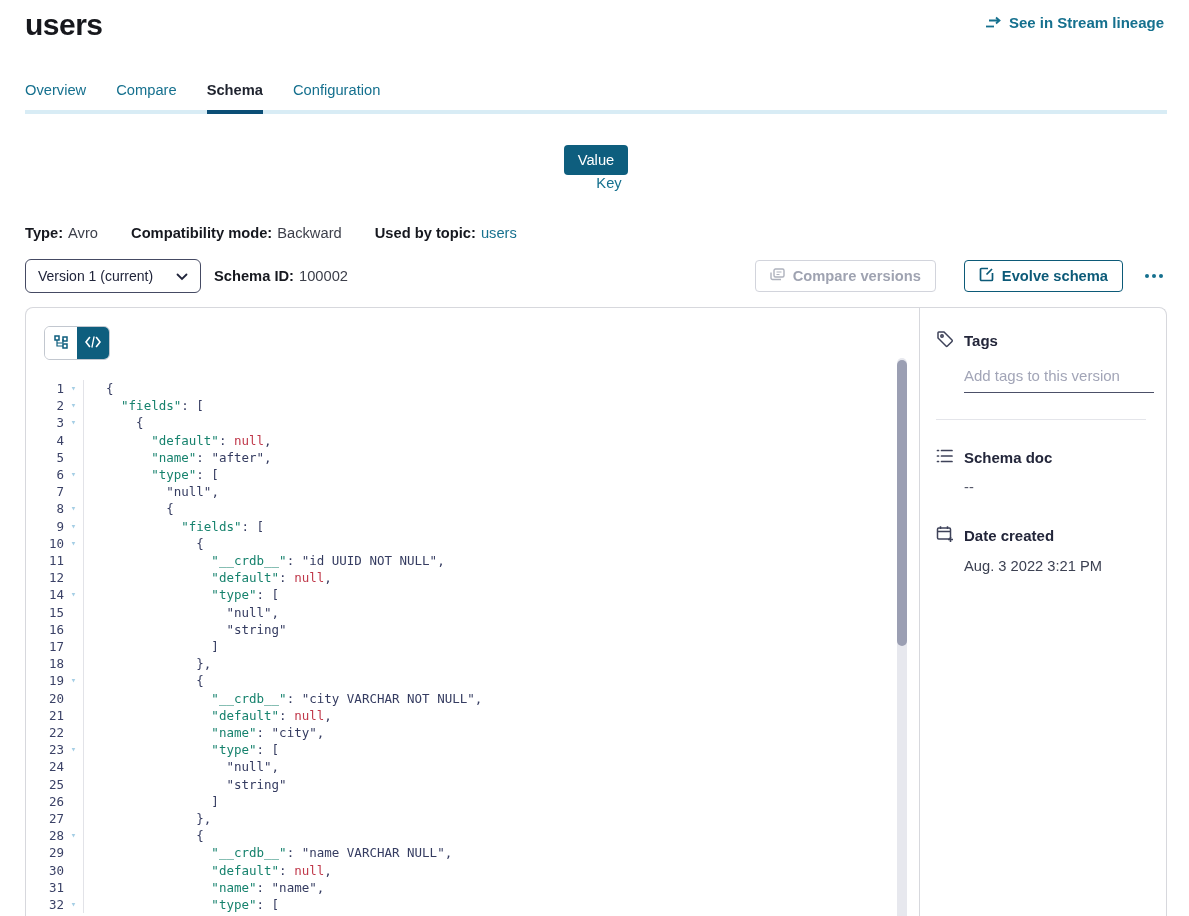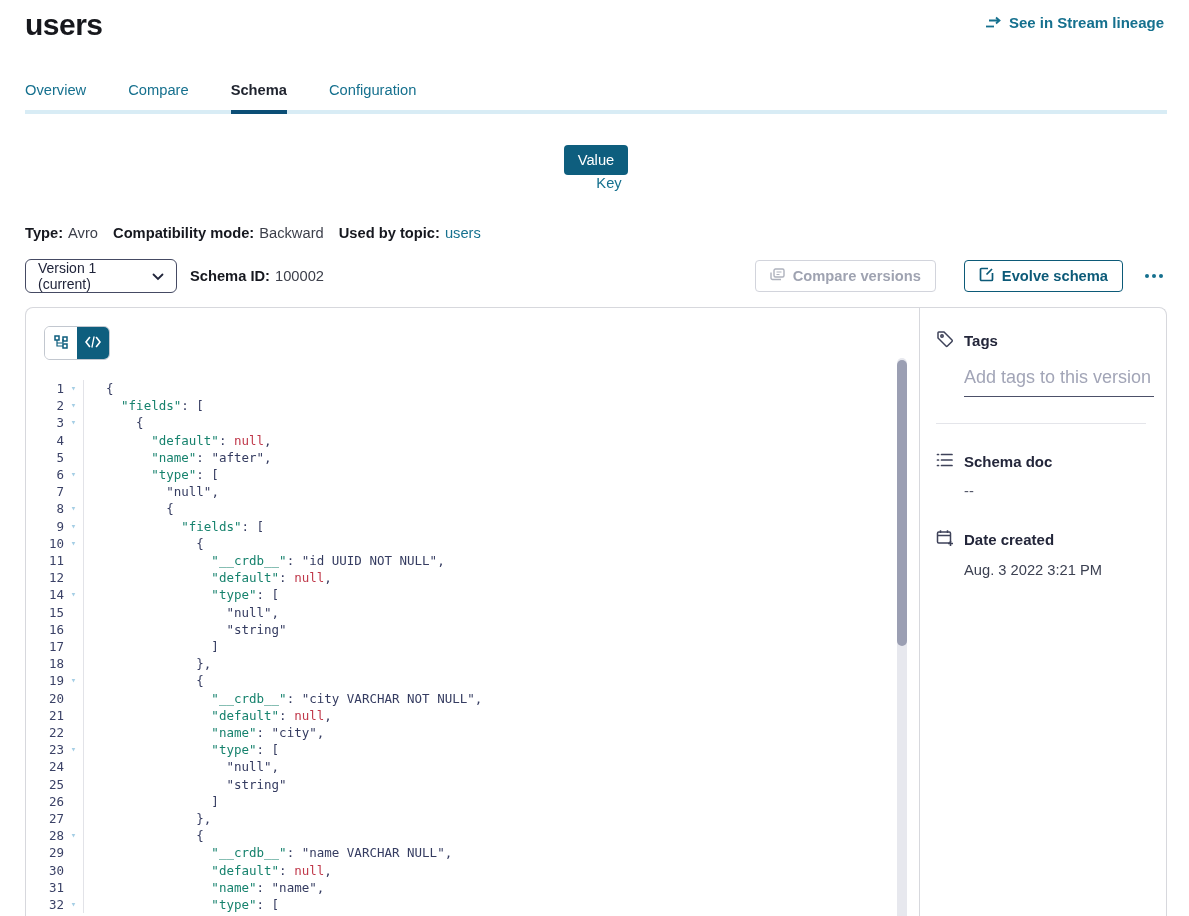--- a/index.html
+++ b/index.html
@@ -8,41 +8,41 @@
   .page { position:relative; width:100%; height:100%; padding:0 22px 12px 25px; }
 
   
   .hdr { position:relative; padding-top:8px; }
   .title { font-size:30px; font-weight:700; letter-spacing:-0.5px; color:#17181d; }
   .lineage { position:absolute; top:14px; right:3px; display:flex; align-items:center; gap:7px;
     color:#15708e; font-size:15px; font-weight:600; cursor:pointer; text-decoration:none; }
   .lineage svg { display:block; }
 
   
-  .tabs { display:flex; gap:42px; margin-top:40px; border-bottom:4px solid #d8ecf5; }
+  .tabs { display:flex; gap:30px; margin-top:40px; border-bottom:4px solid #d8ecf5; }
   .tab { font-size:14.7px; font-weight:500; color:#15708e; padding-bottom:12px; cursor:pointer; }
   .tab.active { color:#1f232e; font-weight:700; border-bottom:4px solid #0b4e76; margin-bottom:-4px; }
 
   
   .vk-row { margin-top:31px; display:flex; align-items:center;flex-direction:column; }
   .btn-value { background:#0e5e7e; color:#fff; border:none; border-radius:4px;
     font-size:14.7px; font-weight:500; padding:7px 14px; cursor:pointer; font-family:inherit; }
   .btn-key { background:none; border:none; color:#17718f; font-size:14.7px; font-weight:500;
     margin-left:26px; cursor:pointer; font-family:inherit; }
 
   
-  .meta { margin-top:34px; font-size:14.7px; display:flex; gap:15px; }
+  .meta { margin-top:34px; font-size:14.7px; display:flex; gap:33px; }
   .meta b { font-weight:700; color:#16181f; }
   .meta span.val { color:#3c3f4a; margin-left:5px; }
   .meta a { color:#17718f; margin-left:5px; cursor:pointer; text-decoration:none; }
 
   
   .controls { margin-top:18px; display:flex; align-items:center; }
   .version-select { display:flex; align-items:center; justify-content:space-between;
-    width:152px; height:34px; border:1px solid #454a63; border-radius:6px; padding:0 12px;
+    width:176px; height:34px; border:1px solid #454a63; border-radius:6px; padding:0 12px;
     font-size:14px; color:#20243a; cursor:pointer; background:#fff; }
   .schema-id { margin-left:13px; font-size:14.7px; }
   .schema-id b { font-weight:700; color:#16181f; }
   .schema-id span { color:#3c3f4a; margin-left:5px; }
   .btn-compare { margin-left:auto; display:flex; align-items:center; gap:8px; height:32px;
     border:1px solid #d2d4dc; background:#fff; border-radius:4px; padding:0 14px;
     color:#9fa3b1; font-size:14.7px; font-weight:600; font-family:inherit; cursor:default; }
   .btn-evolve { margin-left:28px; display:flex; align-items:center; gap:8px; height:32px;
     border:1px solid #0c5a78; background:#fff; border-radius:4px; padding:0 14px;
     color:#0c5a78; font-size:14.7px; font-weight:700; font-family:inherit; cursor:pointer; }
@@ -75,21 +75,21 @@
     background:#e7e8ee; border-radius:6px; }
   .sb-thumb { position:absolute; top:2px; left:0; width:10px; height:286px;
     background:#9b9fb3; border-radius:6px; }
 
   
   .side { width:247px; flex:none; border-left:1px solid #d7d8dd; padding:22px 20px 0 16px; }
   .sec-h { display:flex; align-items:center; gap:10px; font-size:15px; font-weight:700;
     color:#23263a; }
   .sec-h svg { flex:none; }
   .tags-input { margin:16px 0 0 28px; display:block; width:190px; border:none;
-    border-bottom:1px solid #4c5068; font-size:18px; padding:0 0 8px 0; outline:none;
+    border-bottom:1px solid #4c5068; font-size:15px; padding:0 0 8px 0; outline:none;
     font-family:inherit; color:#23263a; background:transparent; }
   .tags-input::placeholder { color:#a2a5b7; }
   .side-div { border:none; border-top:1px solid #e4e5ea; margin:26px 0 28px 0; }
   .sec-val { margin:12px 0 0 28px; font-size:14.7px; color:#55596a; }
   .sec-val.dark { color:#3c4152; }
   .sec-gap { margin-top:30px; }
 </style>
 </head>
 <body>
 

